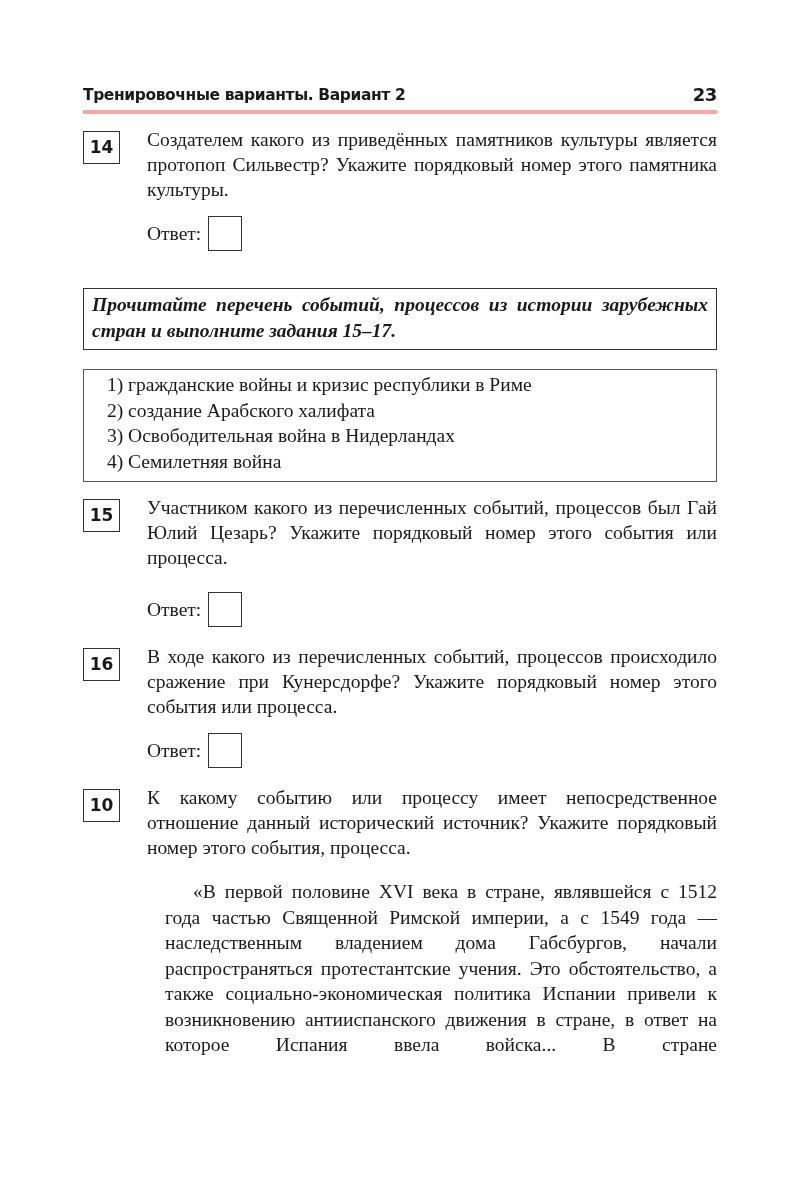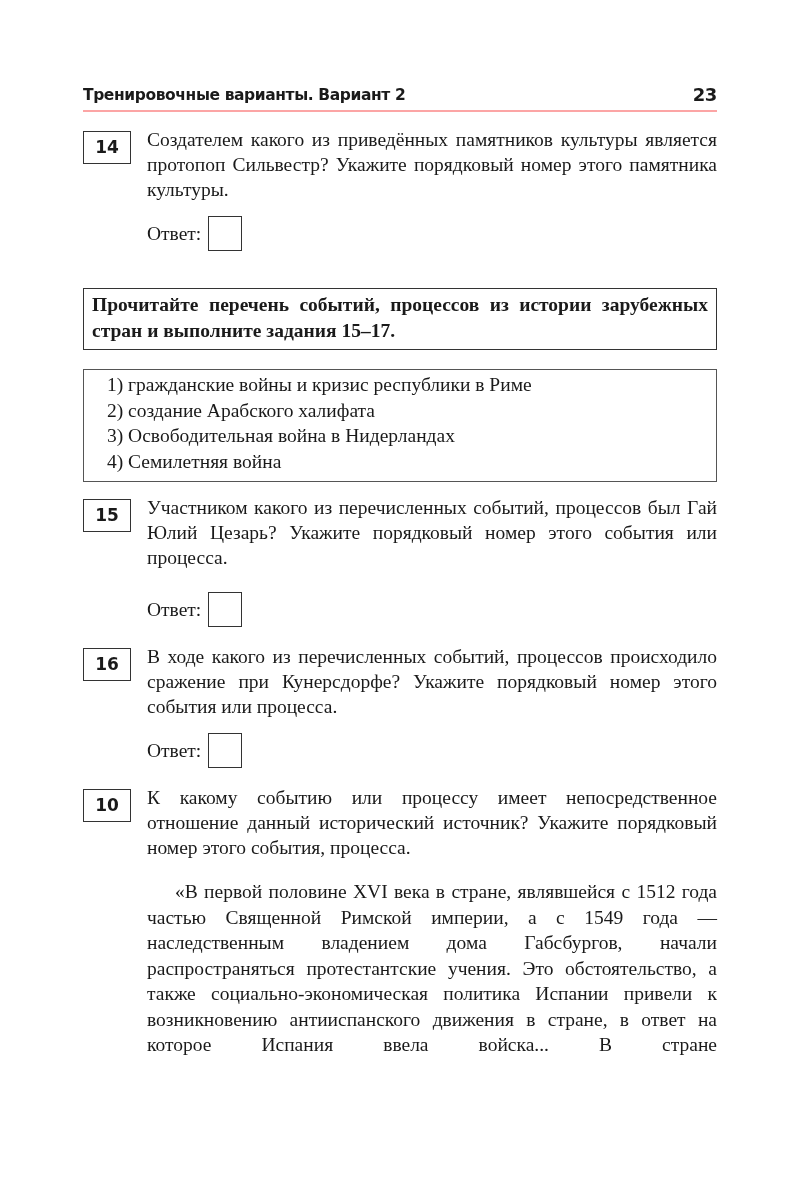--- a/index.html
+++ b/index.html
@@ -19,21 +19,21 @@
     left: 83px;
     top: 0;
     width: 634px;
   }
   .running-head {
     position: absolute;
     left: 0;
     top: 84px;
     width: 634px;
     height: 26px;
-    border-bottom: 2px solid #fca5a5;
+    border-bottom: 4px solid #fca5a5;
     font-family: "DejaVu Sans", sans-serif;
     font-weight: bold;
     font-size: 15.5px;
     letter-spacing: -0.4px;
   }
   .running-head .title {
     position: absolute;
     left: 0;
     top: 2px;
   }
@@ -45,21 +45,21 @@
   }
   .task {
     position: absolute;
     left: 0;
     width: 634px;
   }
   .task-num {
     position: absolute;
     left: 0;
     top: 0;
-    width: 48px;
+    width: 37px;
     height: 33px;
     border: 1.5px solid #333;
     box-sizing: border-box;
     font-family: "DejaVu Sans", sans-serif;
     font-weight: bold;
     font-size: 17px;
     text-align: center;
     line-height: 30px;
   }
   .task-text {
@@ -96,20 +96,21 @@
     position: absolute;
     left: 0;
     top: 288px;
     width: 634px;
     height: 62px;
     border: 1.5px solid #333;
     box-sizing: border-box;
     padding: 3px 8px 0 8px;
     font-family: "Liberation Serif", "DejaVu Serif", serif;
     font-weight: bold;
+    font-style: italic;
     font-size: 19.5px;
     line-height: 26px;
     text-align: justify;
     text-align-last: left;
   }
   .list-box {
     position: absolute;
     left: 0;
     top: 369px;
     width: 634px;
@@ -131,20 +132,21 @@
     top: 90px;
     width: 570px;
     font-family: "Liberation Serif", "DejaVu Serif", serif;
     font-size: 19.5px;
     line-height: 25.5px;
     text-align: justify;
     text-align-last: justify;
   }
   .source-text .first-line {
     text-indent: 28px;
+    margin-left: 18px;
   }
 </style>
 </head>
 <body>
 
 <div class="page">
 
   <div class="running-head">
     <span class="title">Тренировочные варианты. Вариант 2</span>
     <span class="page-num">23</span>

